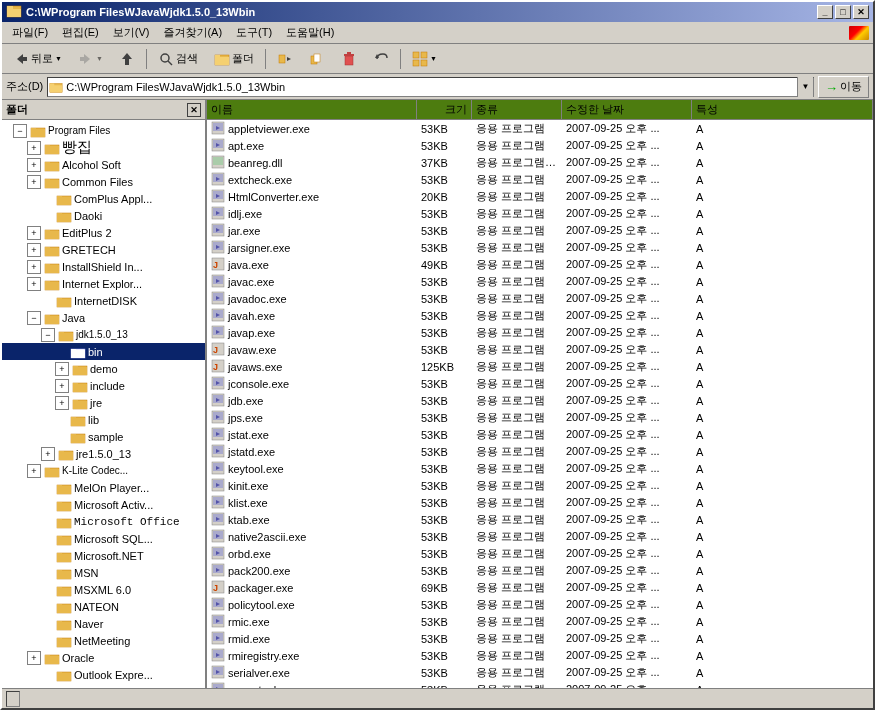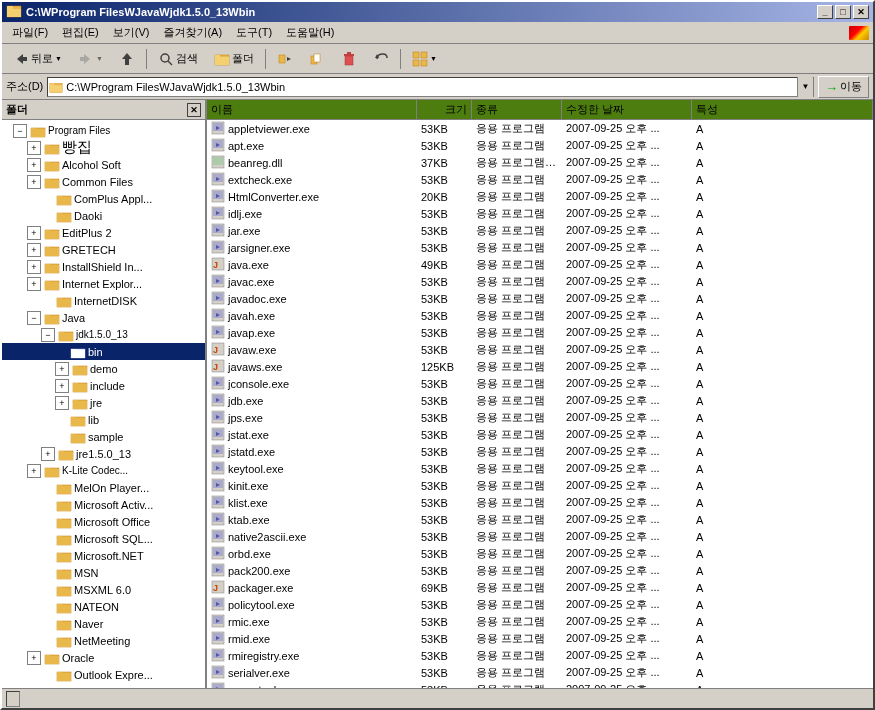--- a/index.html
+++ b/index.html
@@ -677,21 +677,21 @@
           <div class="tree-item">
             <span style="display:inline-block;width:38px;flex-shrink:0;"></span>
             <span style="display:inline-block;width:14px;"></span>
             <span style="display:inline-flex;align-items:center;margin:0 2px;">
     <svg width="16" height="14" viewBox="0 0 16 14">
       <rect x="1" y="4" width="14" height="9" fill="#e8b84b" stroke="#c47a00" stroke-width="0.5"></rect>
       <rect x="1" y="5" width="14" height="8" fill="#e8b84b"></rect>
       <rect x="1" y="4" width="5" height="2" fill="#e8b84b"></rect>
     </svg>
   </span>
-            <span style="font-size:11px;">Microsoft Office</span>
+            <span style="font-size:11px;font-family:Liberation Mono, monospace;">Microsoft Office</span>
           </div>
           <div class="tree-item">
             <span style="display:inline-block;width:38px;flex-shrink:0;"></span>
             <span style="display:inline-block;width:14px;"></span>
             <span style="display:inline-flex;align-items:center;margin:0 2px;">
     <svg width="16" height="14" viewBox="0 0 16 14">
       <rect x="1" y="4" width="14" height="9" fill="#e8b84b" stroke="#c47a00" stroke-width="0.5"></rect>
       <rect x="1" y="5" width="14" height="8" fill="#e8b84b"></rect>
       <rect x="1" y="4" width="5" height="2" fill="#e8b84b"></rect>
     </svg>

